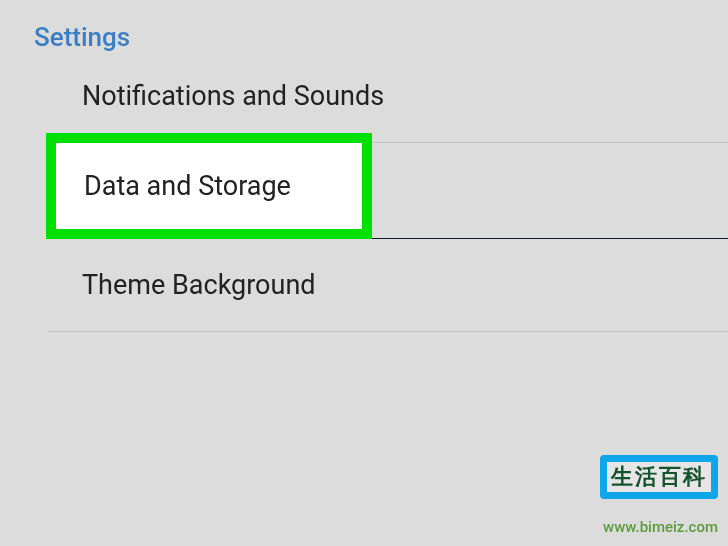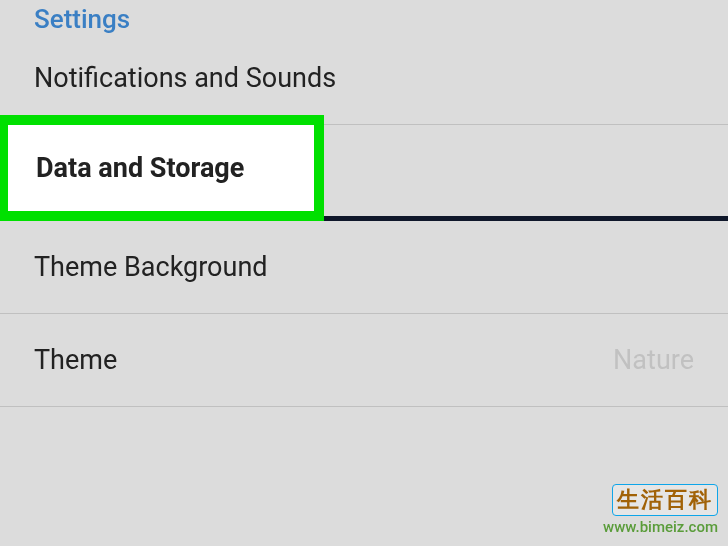--- a/index.html
+++ b/index.html
@@ -11,29 +11,30 @@
     body {
       width: 728px;
       height: 546px;
       background: #dcdcdc;
       font-family: -apple-system, Roboto, "Helvetica Neue", Arial, sans-serif;
       overflow: hidden;
       position: relative;
     }
     
     .settings-header {
-      padding: 4px 34px 20px;
+      padding: 22px 34px 20px;
       color: #3a7fc4;
       font-size: 26px;
       font-weight: 500;
     }
     
     .settings-list {
       display: flex;
       flex-direction: column;
+      margin-left: 48px;
     }
     
     .settings-item {
       padding: 30px 34px;
       font-size: 27px;
       color: #222;
       border-bottom: 1px solid #c0c0c0;
       position: relative;
       background: #dcdcdc;
     }
@@ -58,22 +59,21 @@
     }
     
     .highlight-box .item-label {
       font-size: 27px;
       color: #222;
     }
     
     .highlighted-row {
       position: relative;
       height: 96px;
-      border-bottom: 5px solid #0f172a;
-      font-weight: bold;
+      border-bottom: 1px solid #0f172a;
     }
     
     .theme-value {
       position: absolute;
       right: 34px;
       top: 50%;
       transform: translateY(-50%);
       font-size: 27px;
       color: #999;
       opacity: 0.4;
@@ -90,33 +90,33 @@
     .watermark-top {
       display: flex;
       align-items: center;
       gap: 2px;
       justify-content: flex-end;
     }
     
     .watermark-cn {
       font-size: 22px;
       font-weight: bold;
-      color: #a16207;
+      color: #14532d;
       letter-spacing: 2px;
-      border: 1px solid #0ea5e9;
+      border: 7px solid #0ea5e9;
       border-radius: 4px;
       padding: 0 4px;
       background: rgba(255,255,255,0.3);
     }
     
     .watermark-url {
       font-size: 15px;
       color: #5a9c3a;
       font-weight: 500;
-      margin-top: 2px;
+      margin-top: 19px;
     }
   </style>
 </head>
 <body>
 
 <div class="settings-header">Settings</div>
 
 <div class="settings-list">
 
   <div class="settings-item first">
@@ -127,24 +127,20 @@
   <div class="highlighted-row">
     <div class="highlight-box">
       <span class="item-label">Data and Storage</span>
     </div>
   </div>
 
   <div class="settings-item">
     <span>Theme Background</span>
   </div>
 
-  <div class="settings-item">
-    <span>Theme</span>
-    <span class="theme-value">Nature</span>
-  </div>
 
 </div>
 
 <div class="watermark">
   <div class="watermark-top">
     <span class="watermark-cn">生活百科</span>
   </div>
   <div class="watermark-url">www.bimeiz.com</div>
 </div>
 

